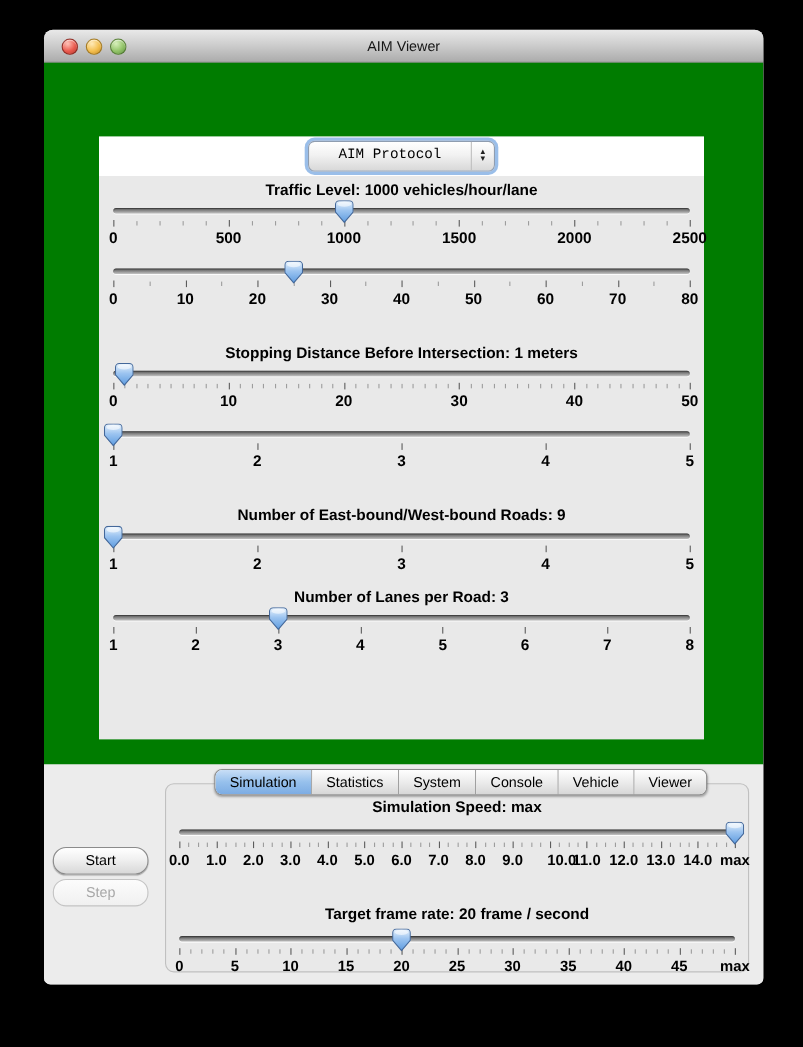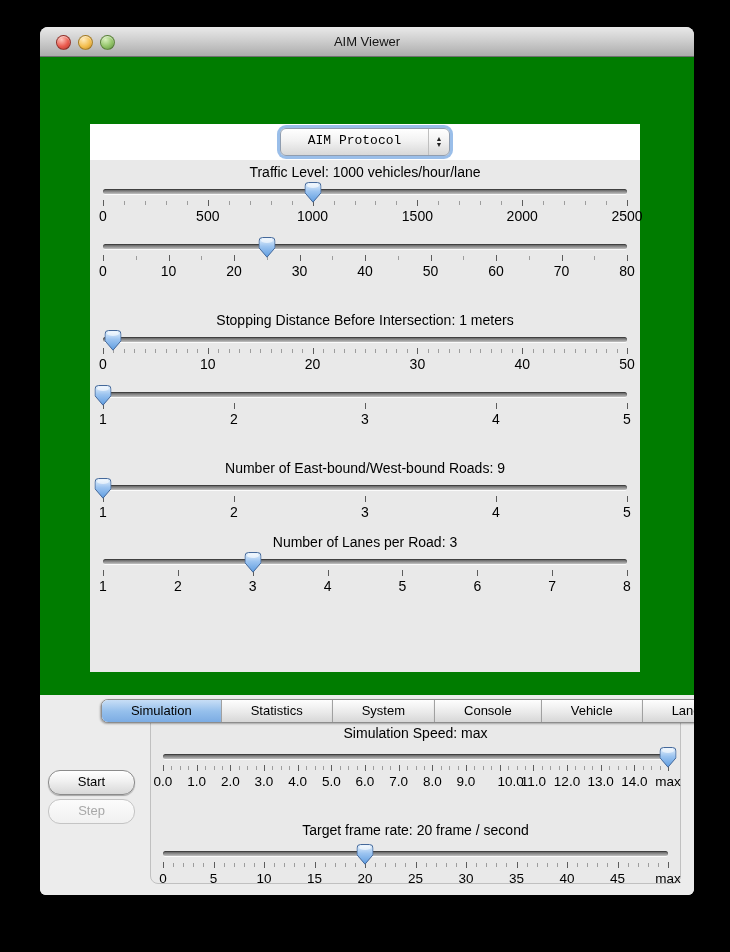--- a/index.html
+++ b/index.html
@@ -24,40 +24,40 @@
   .panel-gray{position:absolute;top:36px;left:0;right:0;bottom:0;background:#E9E9E9;}
   
   .dropdown{position:absolute;top:4px;left:50%;transform:translateX(-50%);width:168px;height:26px;
             border:1px solid #8F9DB0;border-radius:6px;display:flex;align-items:stretch;
             background:linear-gradient(#FFFFFF,#F2F2F2 45%,#D8D8D8);
             box-shadow:0 0 0 3px rgba(120,168,226,.75);}
   .dropdown .dd-label{flex:1;text-align:center;line-height:24px;font-size:13px;color:#000;font-family:Liberation Mono, monospace;}
   .dropdown .dd-arrows{width:20px;border-left:1px solid #BFBFBF;display:flex;flex-direction:column;
             align-items:center;justify-content:center;font-size:7px;line-height:6px;color:#222;}
   
-  .slider-group{height:70px;padding-top:4px;}
+  .slider-group{height:70px;padding-top:4px;font-weight:bold;}
   .slider-label{text-align:center;font-size:14px;color:#000;height:19px;}
   .slider-body{position:relative;margin:0 13px;height:46px;}
   .slider-track{position:absolute;top:6px;left:0;right:0;height:5px;border-radius:3px;
             background:linear-gradient(#5C5C5C,#8E8E8E 55%,#C2C2C2);
             box-shadow:0 1px 0 rgba(255,255,255,.8), inset 0 1px 1px rgba(0,0,0,.4);}
   .slider-ticks{position:absolute;left:0;right:0;top:17px;height:7px;}
   .tick{position:absolute;top:1px;width:1px;height:4px;background:#9D9D9D;}
   .tick.major{top:0;height:6px;background:#5C5C5C;}
   .slider-ticklabels{position:absolute;left:0;right:0;top:25px;height:18px;font-size:14px;color:#000;}
   .ticklabel{position:absolute;transform:translateX(-50%);white-space:nowrap;}
   .slider-thumb{position:absolute;top:-1px;transform:translateX(-50%);}
   
   .bottom{position:absolute;top:668px;left:0;right:0;bottom:0;background:#ECECEC;}
   .groupbox{position:absolute;left:110px;top:17px;width:529px;height:170px;
             border:1px solid #C0C0C0;border-radius:8px;background:#E9E9E9;}
   .tabbar{position:absolute;top:4px;left:calc(50% + 52px);transform:translateX(-50%);
           display:flex;height:22px;border:1px solid #8C8C8C;border-radius:7px;overflow:hidden;
           background:#FFF;box-shadow:0 1px 2px rgba(0,0,0,.3);z-index:5;}
-  .tab{padding:0 29px;font-size:13px;line-height:22px;color:#000;
+  .tab{padding:0 13px;font-size:13px;line-height:22px;color:#000;
        background:linear-gradient(#FEFEFE,#EAEAEA 55%,#D7D7D7);border-right:1px solid #979797;}
   .tab:last-child{border-right:none;}
   .tab.selected{background:linear-gradient(#C8DEF6,var(--selected-tab-blue,#96C0EC) 50%,#7CACE3);}
   .btn{position:absolute;left:8px;width:85px;height:23px;border-radius:12px;border:1px solid #8B8B8B;
        background:linear-gradient(#FFFFFF,#F0F0F0 45%,#D8D8D8);font-size:13px;text-align:center;
        line-height:21px;color:#000;box-shadow:0 1px 1px rgba(0,0,0,.3);}
   .btn.disabled{color:#A8A8A8;border-color:#C4C4C4;background:linear-gradient(#FCFCFC,#F0F0F0);box-shadow:none;}
   #start-btn{top:75px;} #step-btn{top:104px;}
   .bottom-sliders{position:absolute;left:0;right:0;top:0;}
   .slider-group.b{height:85px;padding-top:12px;}
@@ -336,21 +336,21 @@
     </div>
   </div>
 
   <div class="bottom">
     <div class="tabbar" id="tabbar">
         <div class="tab selected">Simulation</div>
         <div class="tab">Statistics</div>
         <div class="tab">System</div>
         <div class="tab">Console</div>
         <div class="tab">Vehicle</div>
-        <div class="tab">Lanes</div>
+        <div class="tab">Viewer</div>
       </div>
     <div class="groupbox">
       <div class="bottom-sliders" id="bottom-sliders">
           <div class="slider-group b">
             <div class="slider-label">Simulation Speed: max</div>
             <div class="slider-body">
               <div class="slider-track"></div>
               <div class="slider-ticks">
                 <div class="tick major" style="left: 0%;"></div>
                 <div class="tick minor" style="left: 1.66667%;"></div>

